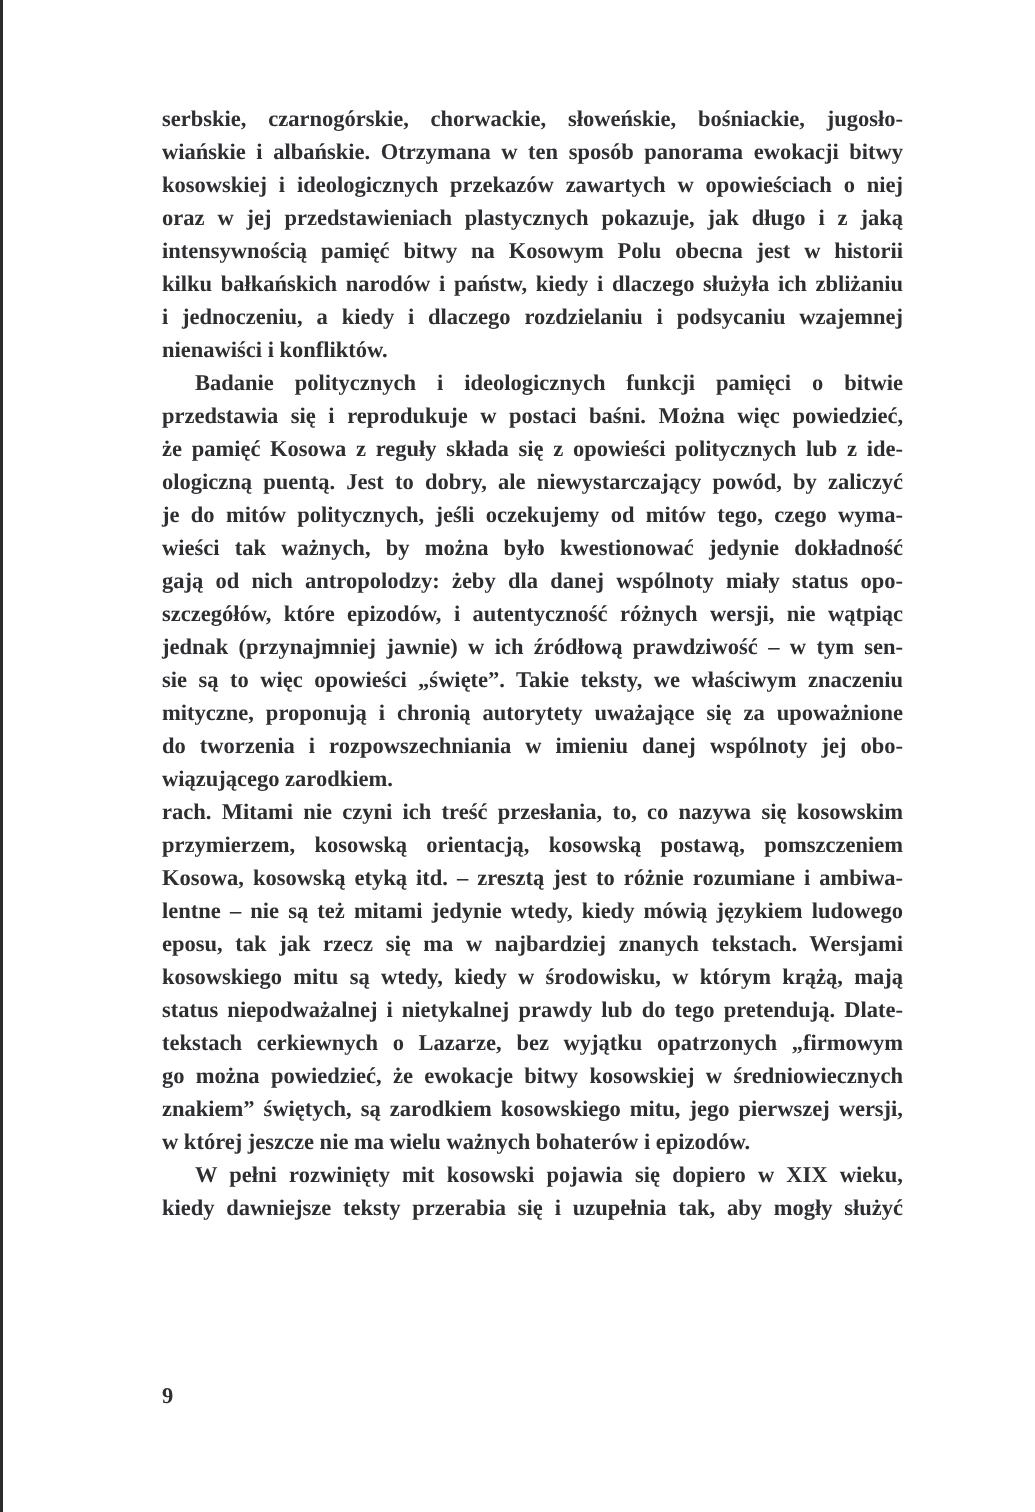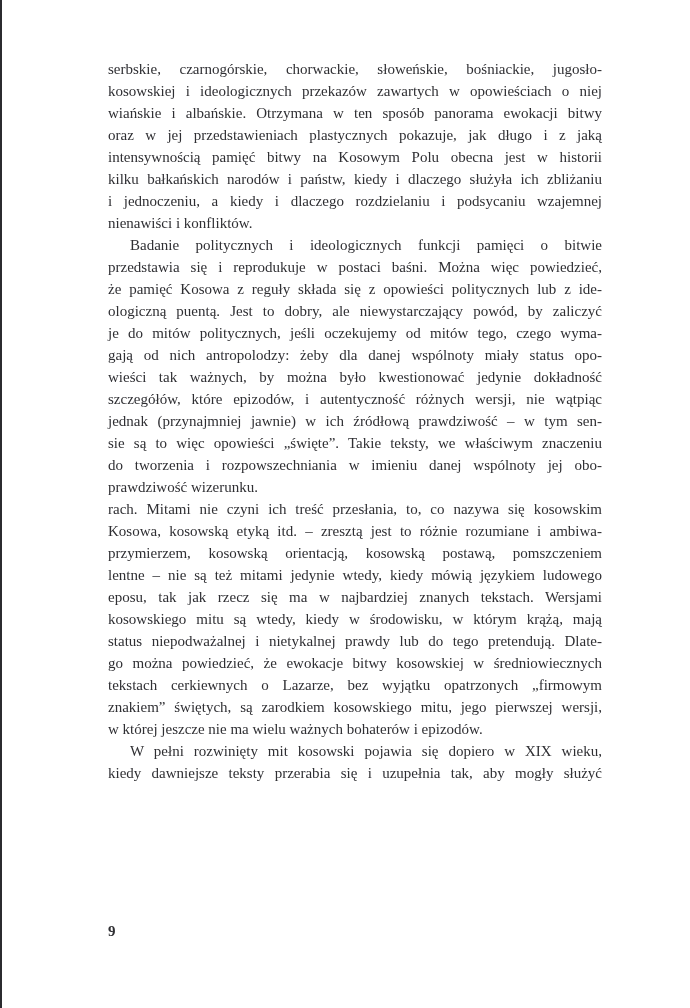--- a/index.html
+++ b/index.html
@@ -20,22 +20,23 @@
     position: absolute;
     left: 0;
     top: 0;
     width: 2px;
     height: 1008px;
     background: #2b2b2f;
   }
   .text-block {
     position: absolute;
     left: 108px;
-    top: 58px;
+    top: 69px;
     width: 494px;
+    font-weight: bold;
   }
   .paragraph {
     margin: 0;
     padding: 0;
   }
   .line {
     height: 22px;
     line-height: 22px;
     font-size: 15px;
     text-align: justify;
@@ -61,52 +62,53 @@
   }
 </style>
 </head>
 <body>
 
 <div class="page">
   <div class="edge-line"></div>
   <div class="text-block">
       <div class="paragraph">
         <div class="line">serbskie, czarnogórskie, chorwackie, słoweńskie, bośniackie, jugosło-</div>
+        <div class="line">wiańskie i albańskie. Otrzymana w ten sposób panorama ewokacji bitwy</div>
         <div class="line">kosowskiej i ideologicznych przekazów zawartych w opowieściach o niej</div>
-        <div class="line">wiańskie i albańskie. Otrzymana w ten sposób panorama ewokacji bitwy</div>
         <div class="line">oraz w jej przedstawieniach plastycznych pokazuje, jak długo i z jaką</div>
         <div class="line">intensywnością pamięć bitwy na Kosowym Polu obecna jest w historii</div>
         <div class="line">kilku bałkańskich narodów i państw, kiedy i dlaczego służyła ich zbliżaniu</div>
         <div class="line">i jednoczeniu, a kiedy i dlaczego rozdzielaniu i podsycaniu wzajemnej</div>
         <div class="line para-end">nienawiści i konfliktów.</div>
       </div>
       <div class="paragraph">
         <div class="line indented">Badanie politycznych i ideologicznych funkcji pamięci o bitwie</div>
         <div class="line">przedstawia się i reprodukuje w postaci baśni. Można więc powiedzieć,</div>
         <div class="line">że pamięć Kosowa z reguły składa się z opowieści politycznych lub z ide-</div>
         <div class="line">ologiczną puentą. Jest to dobry, ale niewystarczający powód, by zaliczyć</div>
         <div class="line">je do mitów politycznych, jeśli oczekujemy od mitów tego, czego wyma-</div>
+        <div class="line">wieści tak ważnych, by można było kwestionować jedynie dokładność</div>
         <div class="line">gają od nich antropolodzy: żeby dla danej wspólnoty miały status opo-</div>
-        <div class="line">wieści tak ważnych, by można było kwestionować jedynie dokładność</div>
         <div class="line">szczegółów, które epizodów, i autentyczność różnych wersji, nie wątpiąc</div>
         <div class="line">jednak (przynajmniej jawnie) w ich źródłową prawdziwość – w tym sen-</div>
         <div class="line">sie są to więc opowieści „święte”. Takie teksty, we właściwym znaczeniu</div>
+        <div class="line">mityczne, proponują i chronią autorytety uważające się za upoważnione</div>
         <div class="line">do tworzenia i rozpowszechniania w imieniu danej wspólnoty jej obo-</div>
-        <div class="line para-end">prawdziwość wizerunku.</div>
+        <div class="line para-end">wiązującego zarodkiem.</div>
       </div>
       <div class="paragraph">
         <div class="line">rach. Mitami nie czyni ich treść przesłania, to, co nazywa się kosowskim</div>
+        <div class="line">przymierzem, kosowską orientacją, kosowską postawą, pomszczeniem</div>
         <div class="line">Kosowa, kosowską etyką itd. – zresztą jest to różnie rozumiane i ambiwa-</div>
-        <div class="line">przymierzem, kosowską orientacją, kosowską postawą, pomszczeniem</div>
         <div class="line">lentne – nie są też mitami jedynie wtedy, kiedy mówią językiem ludowego</div>
         <div class="line">eposu, tak jak rzecz się ma w najbardziej znanych tekstach. Wersjami</div>
         <div class="line">kosowskiego mitu są wtedy, kiedy w środowisku, w którym krążą, mają</div>
         <div class="line">status niepodważalnej i nietykalnej prawdy lub do tego pretendują. Dlate-</div>
+        <div class="line">tekstach cerkiewnych o Lazarze, bez wyjątku opatrzonych „firmowym</div>
         <div class="line">go można powiedzieć, że ewokacje bitwy kosowskiej w średniowiecznych</div>
-        <div class="line">tekstach cerkiewnych o Lazarze, bez wyjątku opatrzonych „firmowym</div>
         <div class="line">znakiem” świętych, są zarodkiem kosowskiego mitu, jego pierwszej wersji,</div>
         <div class="line para-end">w której jeszcze nie ma wielu ważnych bohaterów i epizodów.</div>
       </div>
       <div class="paragraph">
         <div class="line indented">W pełni rozwinięty mit kosowski pojawia się dopiero w XIX wieku,</div>
         <div class="line">kiedy dawniejsze teksty przerabia się i uzupełnia tak, aby mogły służyć</div>
       </div>
     </div>
   <div class="page-number">9</div>
 </div>

